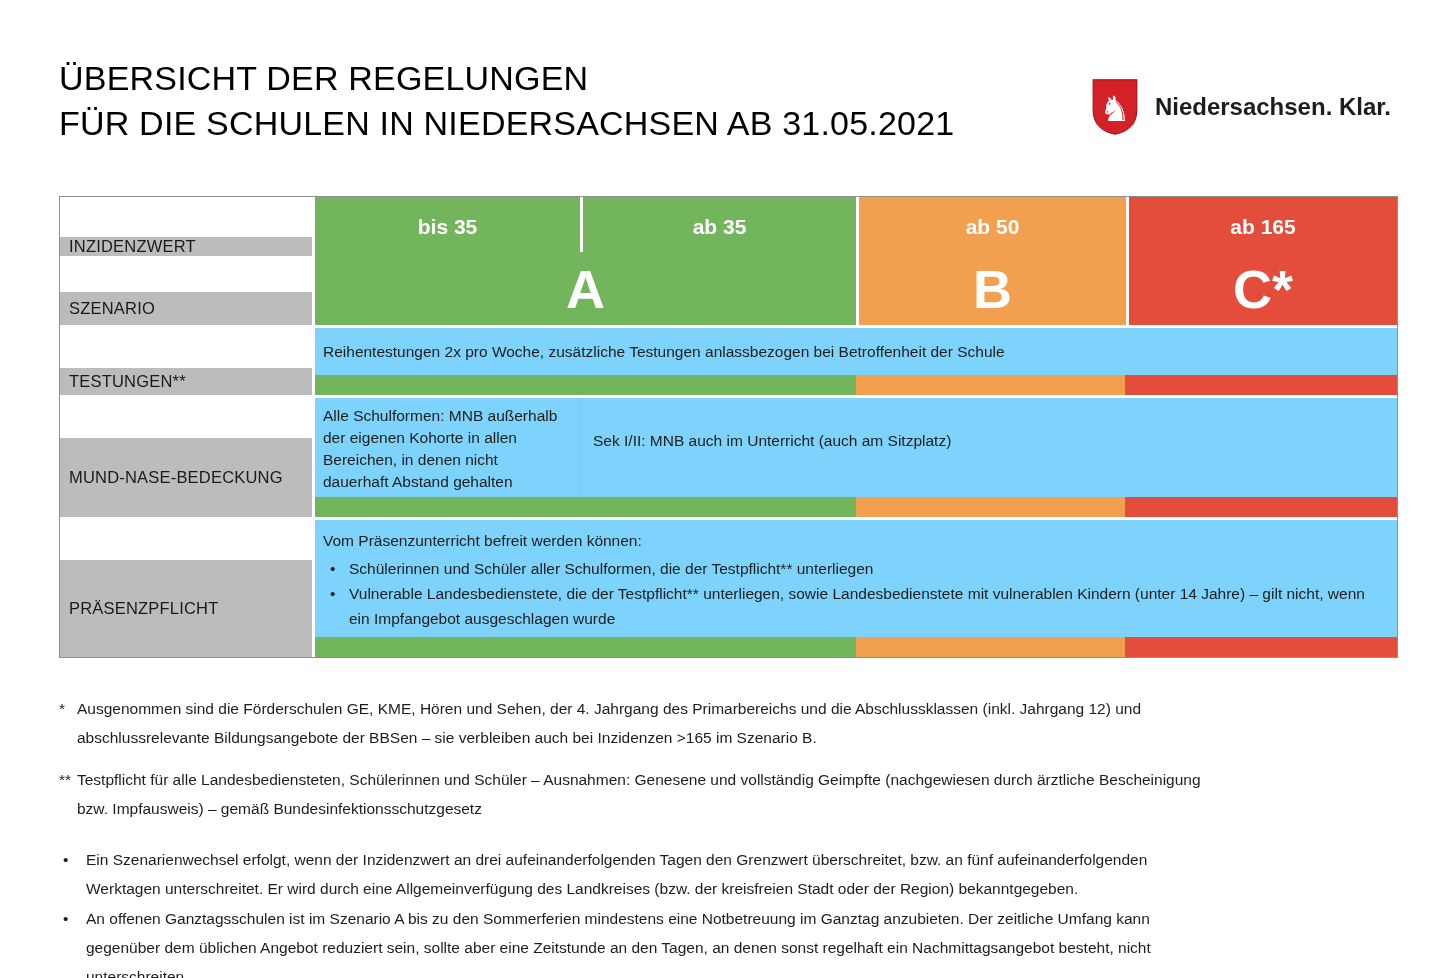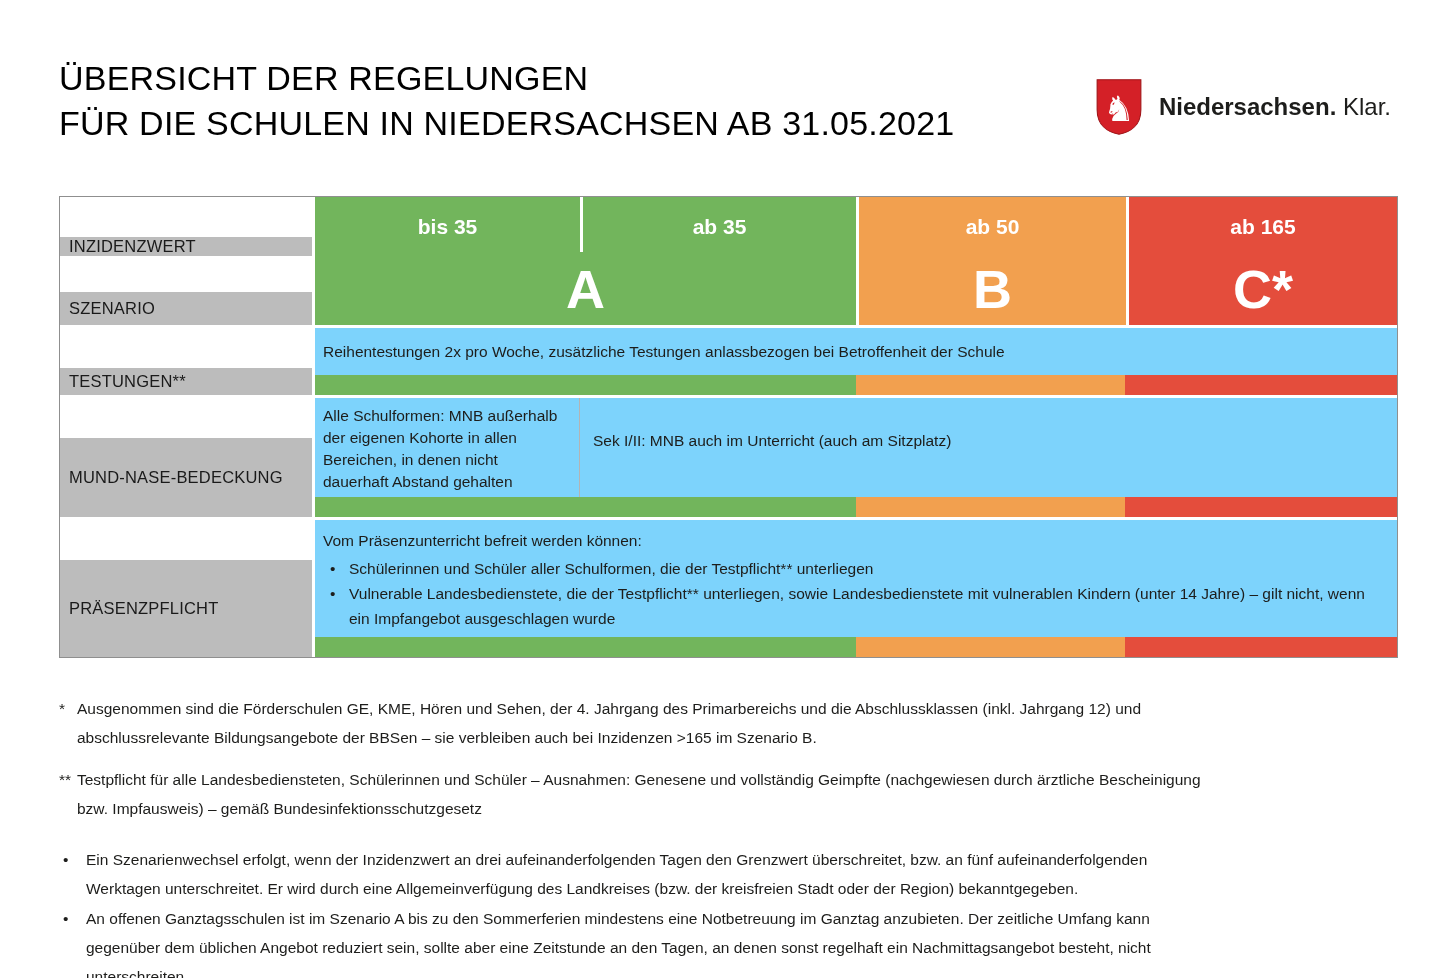--- a/index.html
+++ b/index.html
@@ -17,21 +17,21 @@
     width:1454px;height:978px;position:relative;overflow:hidden;
     font-family:"Liberation Sans",sans-serif;color:var(--color-text);
   }
   
   .header{position:absolute;left:59px;top:56px;right:59px;display:flex;justify-content:space-between}
   .title{font-size:34px;line-height:45px;font-weight:500;color:#000;letter-spacing:.2px}
   .logo{display:flex;align-items:center;gap:16px;margin-top:12px;margin-right:4px}
   .crest{width:48px;height:60px;display:block}
   .brand{font-size:24px;white-space:nowrap}
   .brand .bold{font-weight:bold}
-  .brand .light{font-weight:normal}
+  .brand .light{font-weight:bold}
   
   .table{
     position:absolute;left:59px;top:196px;width:1339px;
     border:1px solid var(--color-border);background:#fff;
   }
   .grid-row{display:grid;column-gap:3px;margin-bottom:3px;background:#fff}
   .grid-row:last-child{margin-bottom:0}
   .r1{grid-template-columns:252px 265px 273px 267px 268px;height:52px}
   .r2{grid-template-columns:252px 541px 267px 268px;height:73px}
   .r3{grid-template-columns:252px 1082px;height:67px}

